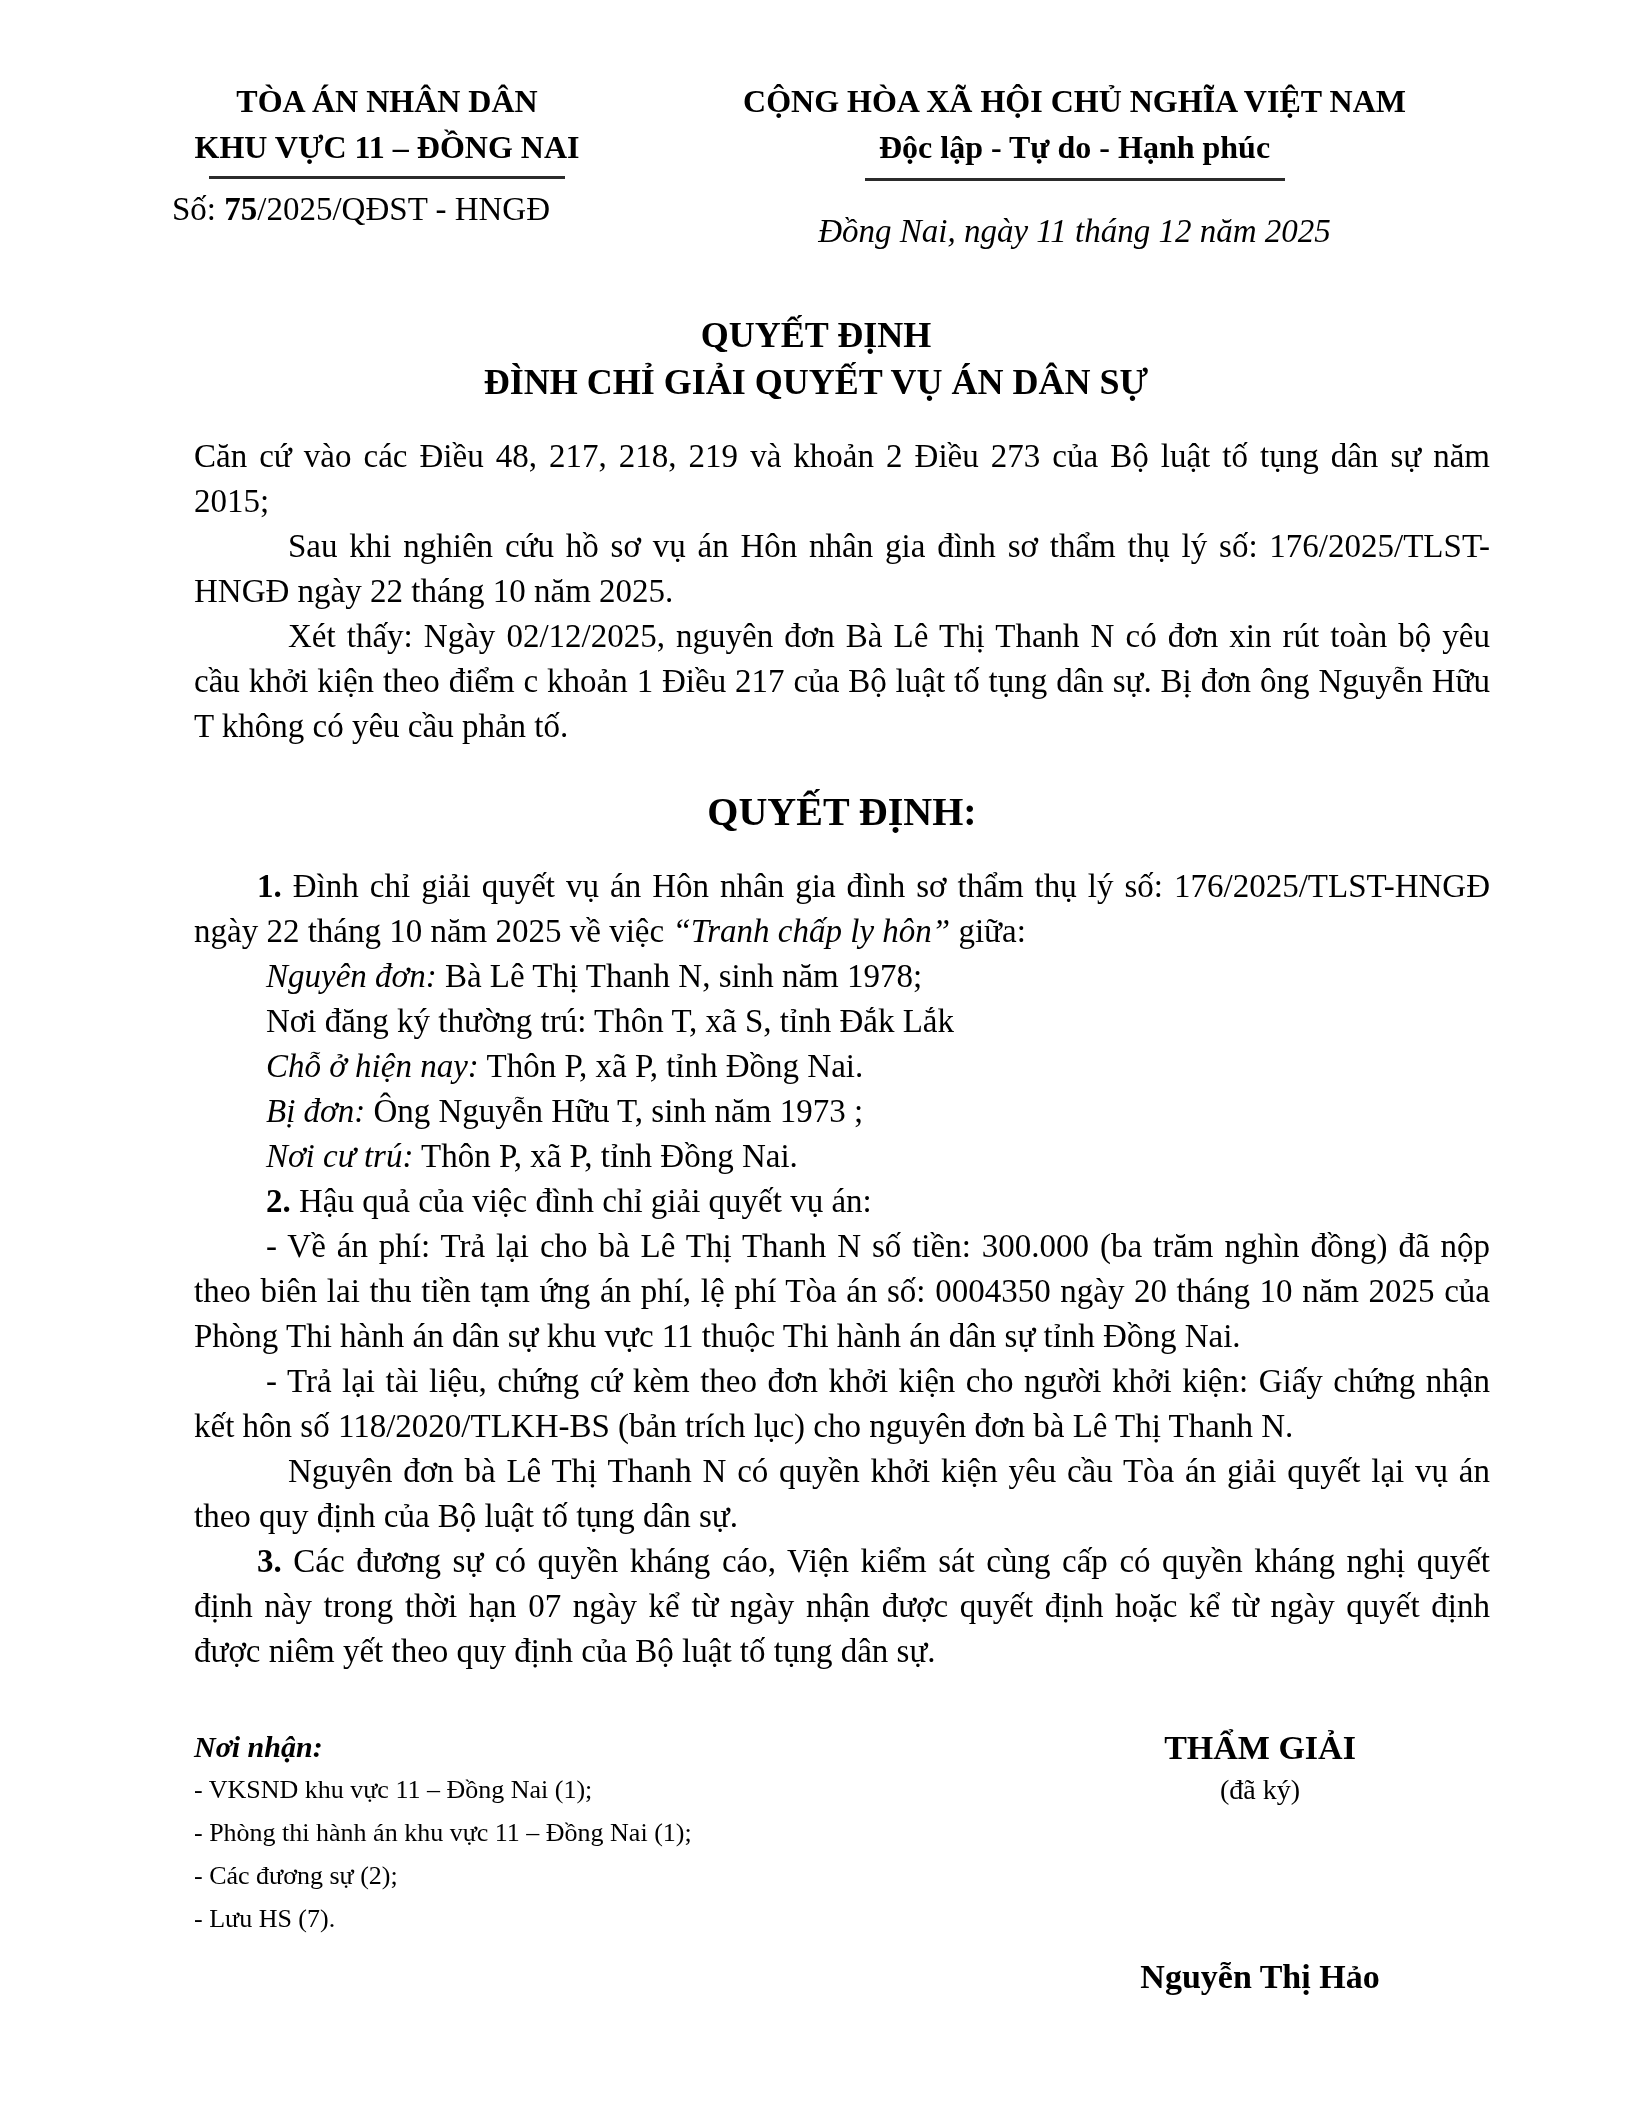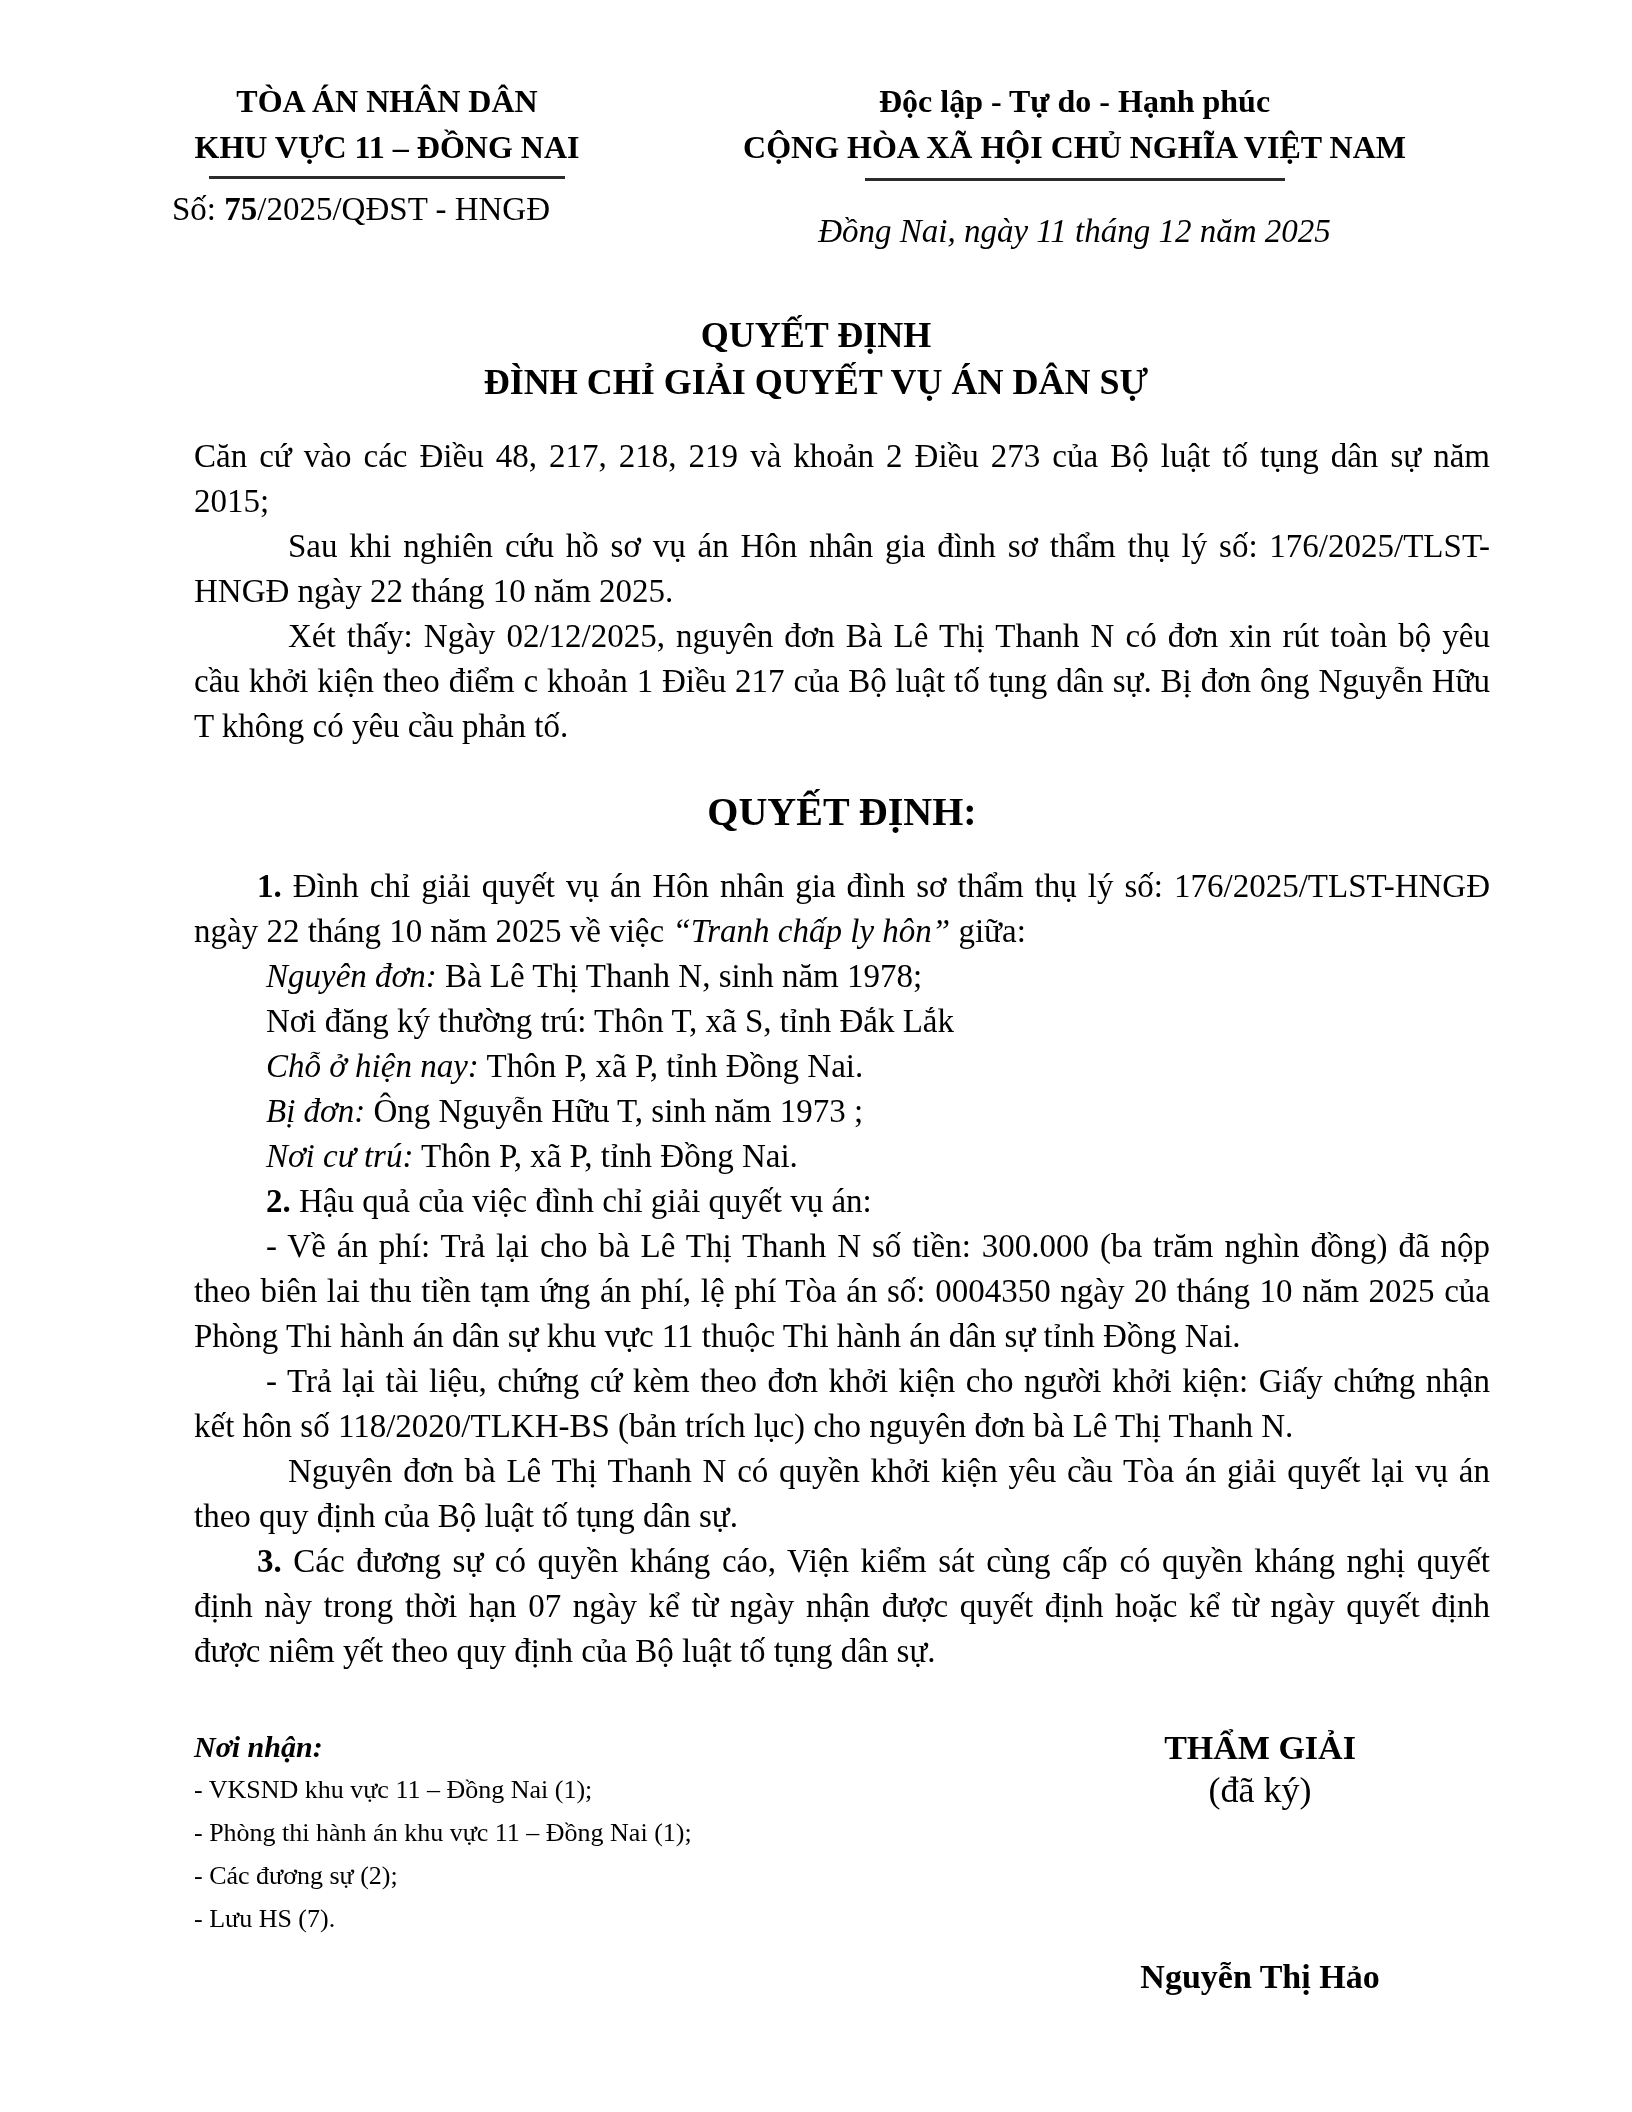--- a/index.html
+++ b/index.html
@@ -109,21 +109,21 @@
     left: 806px;
     width: 520px;
     text-align: center;
   }
   .signer-title {
     font-weight: bold;
     font-size: 34px;
     line-height: 44px;
   }
   .signed-note {
-    font-size: 36px;
+    font-size: 28px;
     line-height: 40px;
   }
   .signer-name {
     font-weight: bold;
     font-size: 34px;
     margin-top: 148px;
   }
 </style>
 </head>
 <body>
@@ -131,22 +131,22 @@
 <div class="page">
 
   <div class="header">
     <div class="header-left">
       <div class="org-line">TÒA ÁN NHÂN DÂN</div>
       <div class="org-line">KHU VỰC 11 – ĐỒNG NAI</div>
       <div class="rule-left"></div>
       <div class="doc-number"><span>Số: </span><span class="bold">75</span><span>/2025/QĐST - HNGĐ</span></div>
     </div>
     <div class="header-right">
+      <div class="org-line">CỘNG HÒA XÃ HỘI CHỦ NGHĨA VIỆT NAM</div>
       <div class="org-line">Độc lập - Tự do - Hạnh phúc</div>
-      <div class="org-line">CỘNG HÒA XÃ HỘI CHỦ NGHĨA VIỆT NAM</div>
       <div class="rule-right"></div>
       <div class="dateline">Đồng Nai, ngày 11 tháng 12 năm 2025</div>
     </div>
   </div>
 
   <div class="title-block">
     <div class="title-line">QUYẾT ĐỊNH</div>
     <div class="title-line">ĐÌNH CHỈ GIẢI QUYẾT VỤ ÁN DÂN SỰ</div>
   </div>
 

